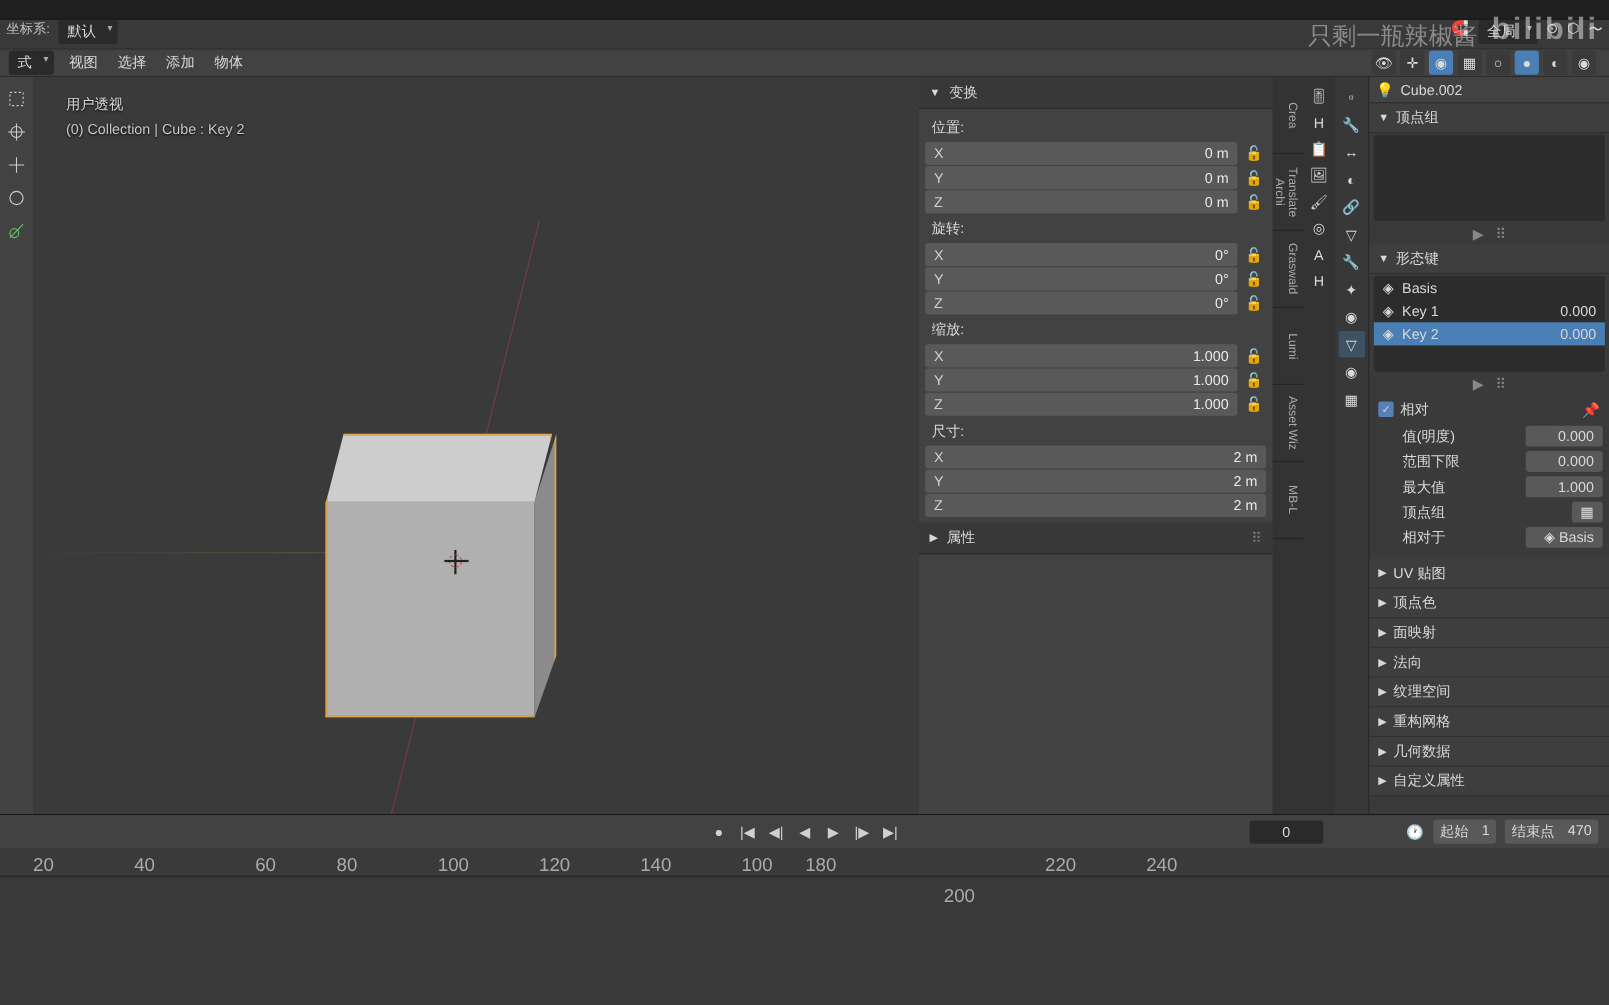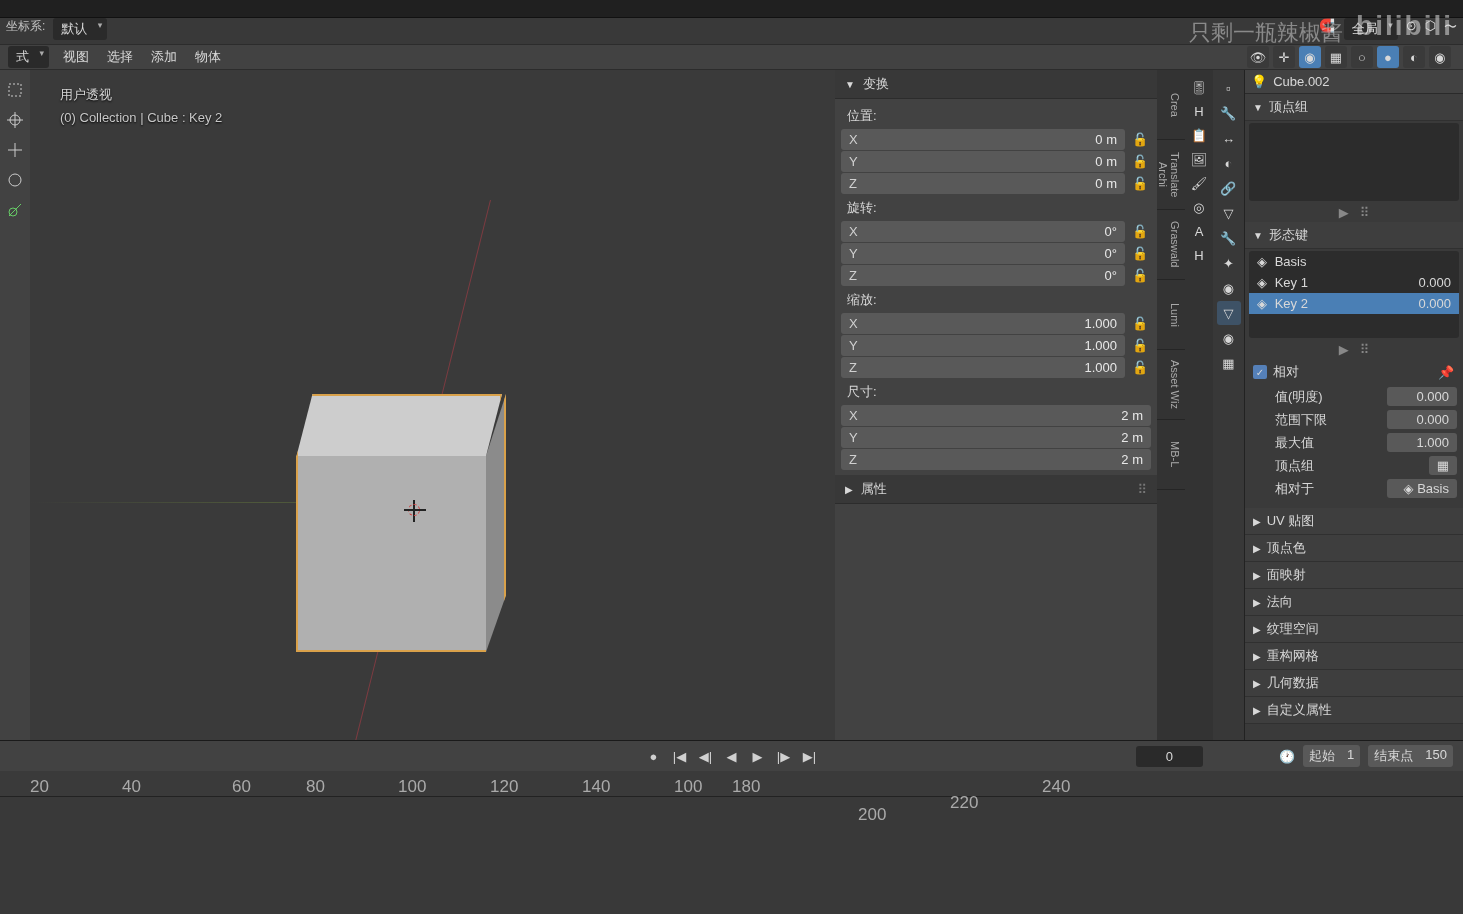--- a/index.html
+++ b/index.html
@@ -396,35 +396,35 @@
     <div class="tl-btn">▶|</div>
     <div class="tl-frame"><span>0</span></div>
     <div class="tl-range">
       <span>🕐</span>
       <div class="tl-rbox">
           <span>起始</span>
           <span>1</span>
         </div>
       <div class="tl-rbox">
           <span>结束点</span>
-          <span>150</span>
+          <span>470</span>
         </div>
     </div>
   </div>
   <div class="tl-ruler" id="ruler">
       <span class="tl-tick" style="left: 30px; top: 6px;">20</span>
       <span class="tl-tick" style="left: 122px; top: 6px;">40</span>
       <span class="tl-tick" style="left: 232px; top: 6px;">60</span>
       <span class="tl-tick" style="left: 306px; top: 6px;">80</span>
       <span class="tl-tick" style="left: 398px; top: 6px;">100</span>
       <span class="tl-tick" style="left: 490px; top: 6px;">120</span>
       <span class="tl-tick" style="left: 582px; top: 6px;">140</span>
       <span class="tl-tick" style="left: 674px; top: 6px;">100</span>
       <span class="tl-tick" style="left: 732px; top: 6px;">180</span>
       <span class="tl-tick" style="left: 858px; top: 6px; margin-top: 28px;">200</span>
-      <span class="tl-tick" style="left: 950px; top: 6px; margin-top: 16px;">220</span>
+      <span class="tl-tick" style="left: 950px; top: 6px;">220</span>
       <span class="tl-tick" style="left: 1042px; top: 6px;">240</span>
     </div>
   <div style="height:140px; background:#393939;"></div>
 </div>
 
 <div class="watermark2">只剩一瓶辣椒酱</div>
 <div class="watermark">bilibili</div>
 
 </body></html>

